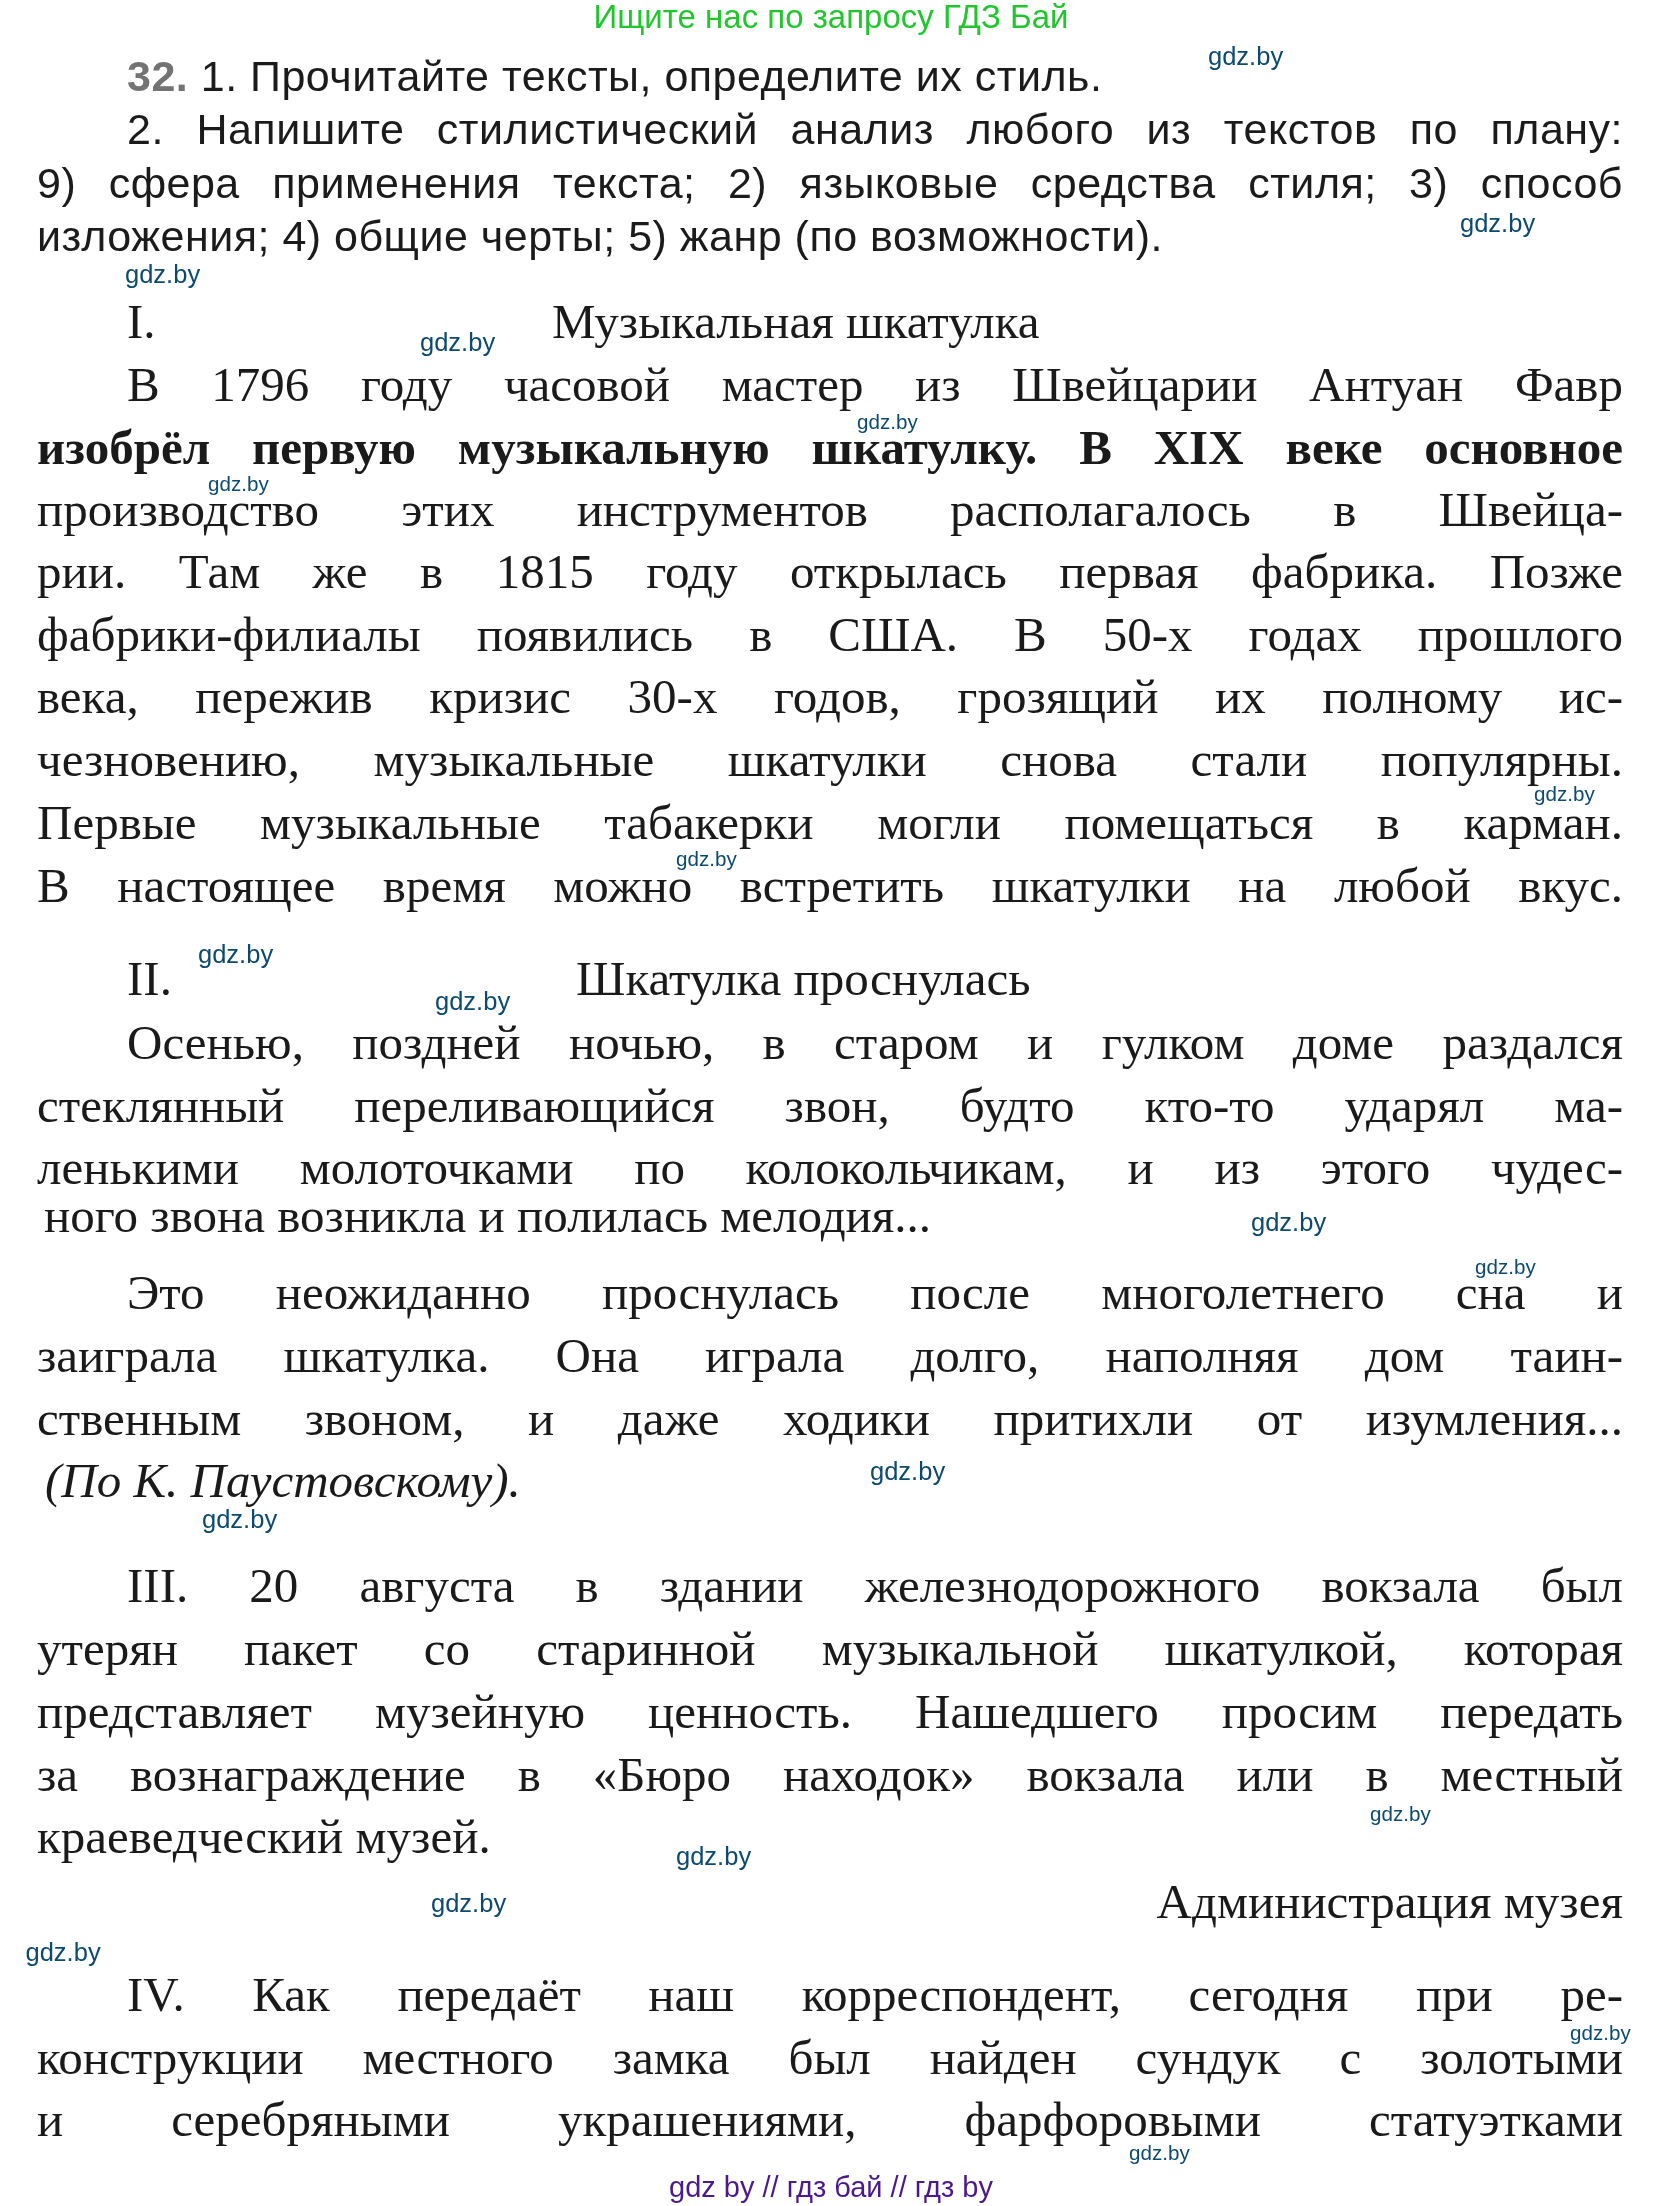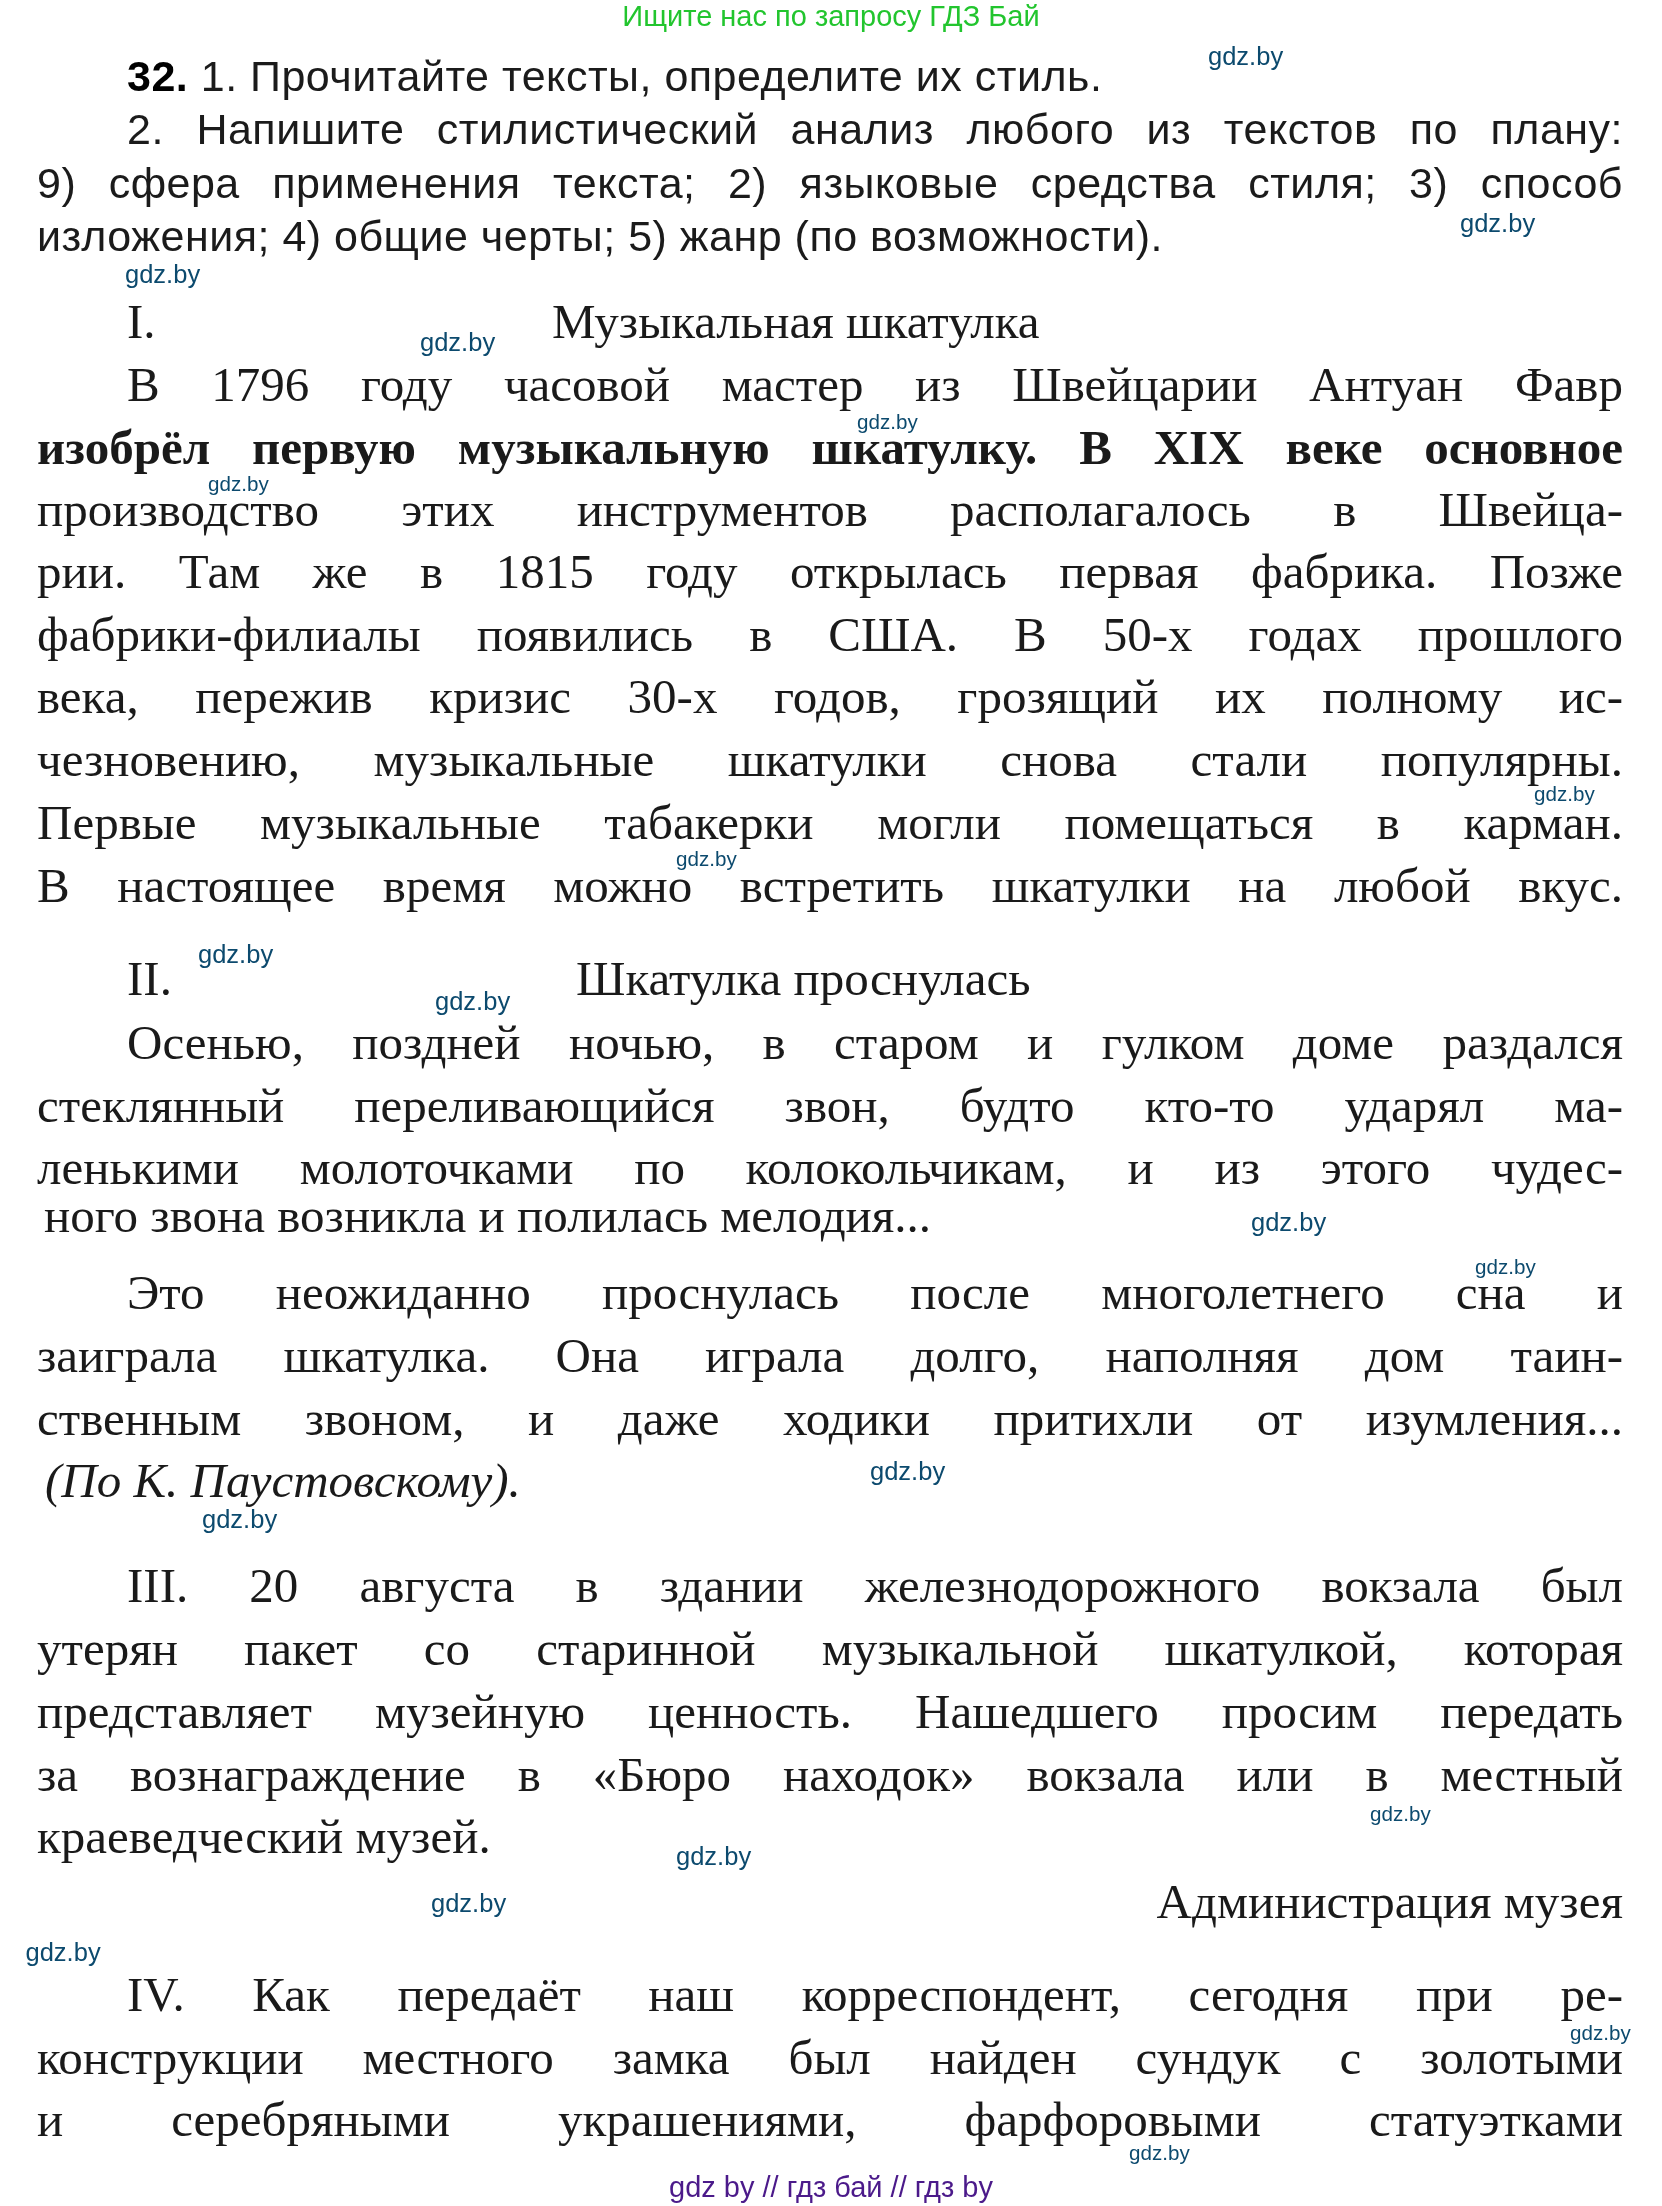--- a/index.html
+++ b/index.html
@@ -1,22 +1,22 @@
 <!DOCTYPE html>
 <html><head>
 <meta charset="utf-8">
 <style>
   html, body { margin:0; padding:0; background:#ffffff; }
   body { width:1662px; height:2206px; position:relative; overflow:hidden; }
   .page { position:absolute; left:0; top:0; width:1662px; height:2206px; }
   .abs { position:absolute; white-space:nowrap; }
-  .hdr { font-family:"Liberation Sans", sans-serif; font-size:29px; color:#22c52e; left:0; width:1662px; text-align:center; top:0; line-height:33px; }
+  .hdr { font-family:"Liberation Sans", sans-serif; font-size:33px; color:#22c52e; left:0; width:1662px; text-align:center; top:0; line-height:33px; }
   .ftr { font-family:"Liberation Sans", sans-serif; font-size:29px; color:#4b1a8a; left:0; width:1662px; text-align:center; top:2170px; line-height:35px; }
   .task { font-family:"Liberation Sans", sans-serif; font-size:43px; color:#1b1b1b; line-height:51px; letter-spacing:0.5px; }
-  .num { color:#000000; font-weight:bold; }
+  .num { color:#737373; font-weight:bold; }
   .line { left:37px; width:1586px; font-family:"Liberation Serif", "DejaVu Serif", serif; font-size:49px; line-height:59px; color:#1a1a1a; text-align:justify; text-align-last:justify; white-space:normal; height:59px; overflow:visible; }
   .line.indent { left:127px; width:1496px; }
   .line.last { text-align-last:left; }
   .heading { font-family:"Liberation Serif", "DejaVu Serif", serif; font-size:49px; line-height:59px; color:#1a1a1a; }
   .italic { font-style:italic;margin-left:8px; }
   .wm { font-family:"Liberation Sans", sans-serif; font-size:25.5px; color:#0c4a6e; line-height:27.4px;text-align:right; }
   .wm.sm { font-size:20.6px; }
 </style>
 </head>
 <body>

